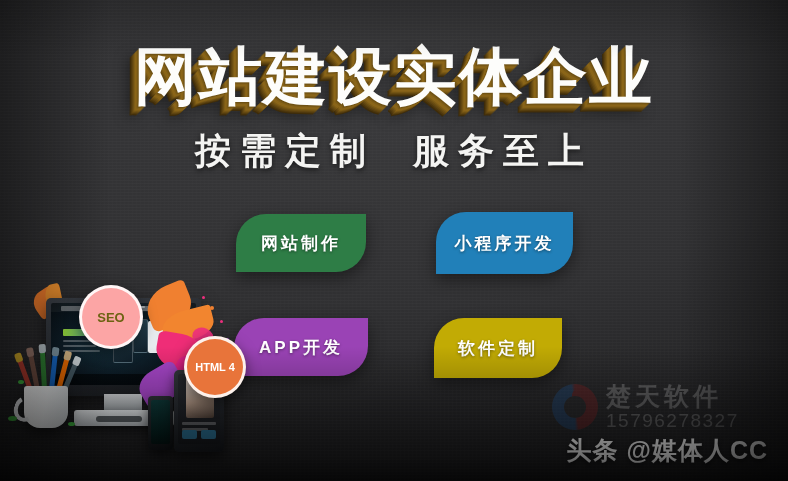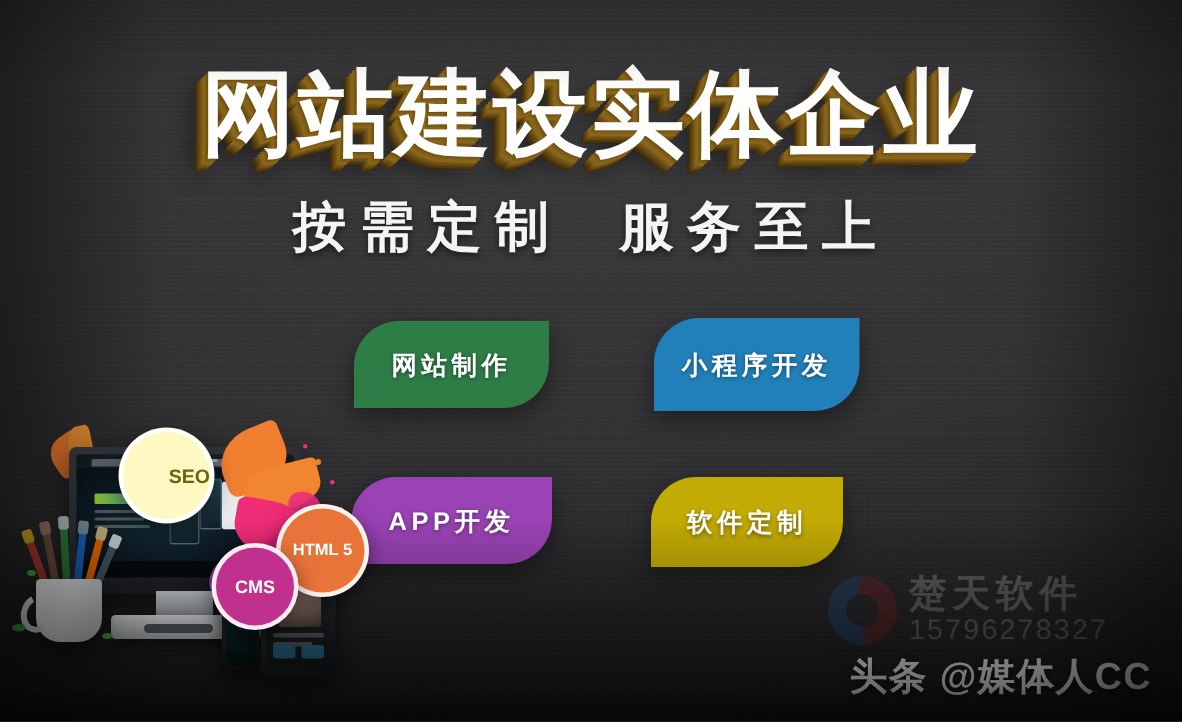--- a/index.html
+++ b/index.html
@@ -119,22 +119,22 @@
   .mug-handle{left:18px;top:120px;width:14px;height:18px;border-radius:50%;
     border:4px solid #e8eaec;border-right-color:transparent;border-top-color:transparent;
     transform:rotate(18deg);}
   .brush{position:absolute;bottom:0;width:5px;border-radius:2px 2px 0 0;transform-origin:bottom center;}
   .brush-tip{position:absolute;top:-7px;left:-1px;width:7px;height:9px;border-radius:2px;}
   .paint-splat{position:absolute;border-radius:50%;background:#3fae3f;}
 
   .badge{position:absolute;border-radius:50%;display:flex;align-items:center;justify-content:center;
     color:#fff;font-weight:bold;border:3px solid rgba(255,255,255,.9);
     box-shadow:0 5px 14px rgba(0,0,0,.5);}
-  #badge-seo{left:83px;top:9px;width:58px;height:58px;background:#fef9c3;font-size:13px;
-    color:#6d6312;z-index:1;justify-content:flex-end;}
+  #badge-seo{left:83px;top:9px;width:58px;height:58px;background:#fca5a5;font-size:13px;
+    color:#6d6312;z-index:1;}
   #badge-ux{left:22px;top:48px;width:60px;height:60px;background:#8cc63f;font-size:17px;z-index:4;}
   #badge-html5{left:188px;top:60px;width:56px;height:56px;background:#e8743a;font-size:11px;z-index:4;}
   #badge-cms{left:145px;top:86px;width:52px;height:52px;background:#c0318d;font-size:12px;z-index:5;}
 
   
   #watermark{position:absolute;left:552px;top:382px;display:flex;align-items:center;gap:8px;
     opacity:.30;}
   .wm-logo{position:relative;width:46px;height:46px;border-radius:50%;
     background:conic-gradient(from 200deg,#1f5fa8 0deg,#1f5fa8 150deg,#a52022 160deg,#a52022 330deg,#1f5fa8 340deg);}
   .wm-logo:after{content:"";position:absolute;left:12px;top:12px;width:22px;height:22px;
@@ -231,24 +231,21 @@
     <div class="ill-el mug"></div>
     <div class="ill-el mug-handle"></div>
     <div class="ill-el paint-splat" style="left:12px;top:140px;width:9px;height:5px"></div>
     <div class="ill-el paint-splat" style="left:72px;top:146px;width:7px;height:4px"></div>
     <div class="ill-el paint-splat" style="left:22px;top:104px;width:6px;height:4px"></div>
 
     <div class="badge" id="badge-seo">
       <span>SEO</span>
     </div>
     <div class="badge" id="badge-html5">
-      <span>HTML 5</span>
-    </div>
-    <div class="badge" id="badge-cms">
-      <span>CMS</span>
+      <span>HTML 4</span>
     </div>
   </div>
 
   <div class="headline">网站建设实体企业</div>
   <div class="subhead">按需定制  服务至上</div>
 
   <div class="pill" id="pill-0">
     <span class="pl">网站制作</span>
   </div>
   <div class="pill" id="pill-1">

